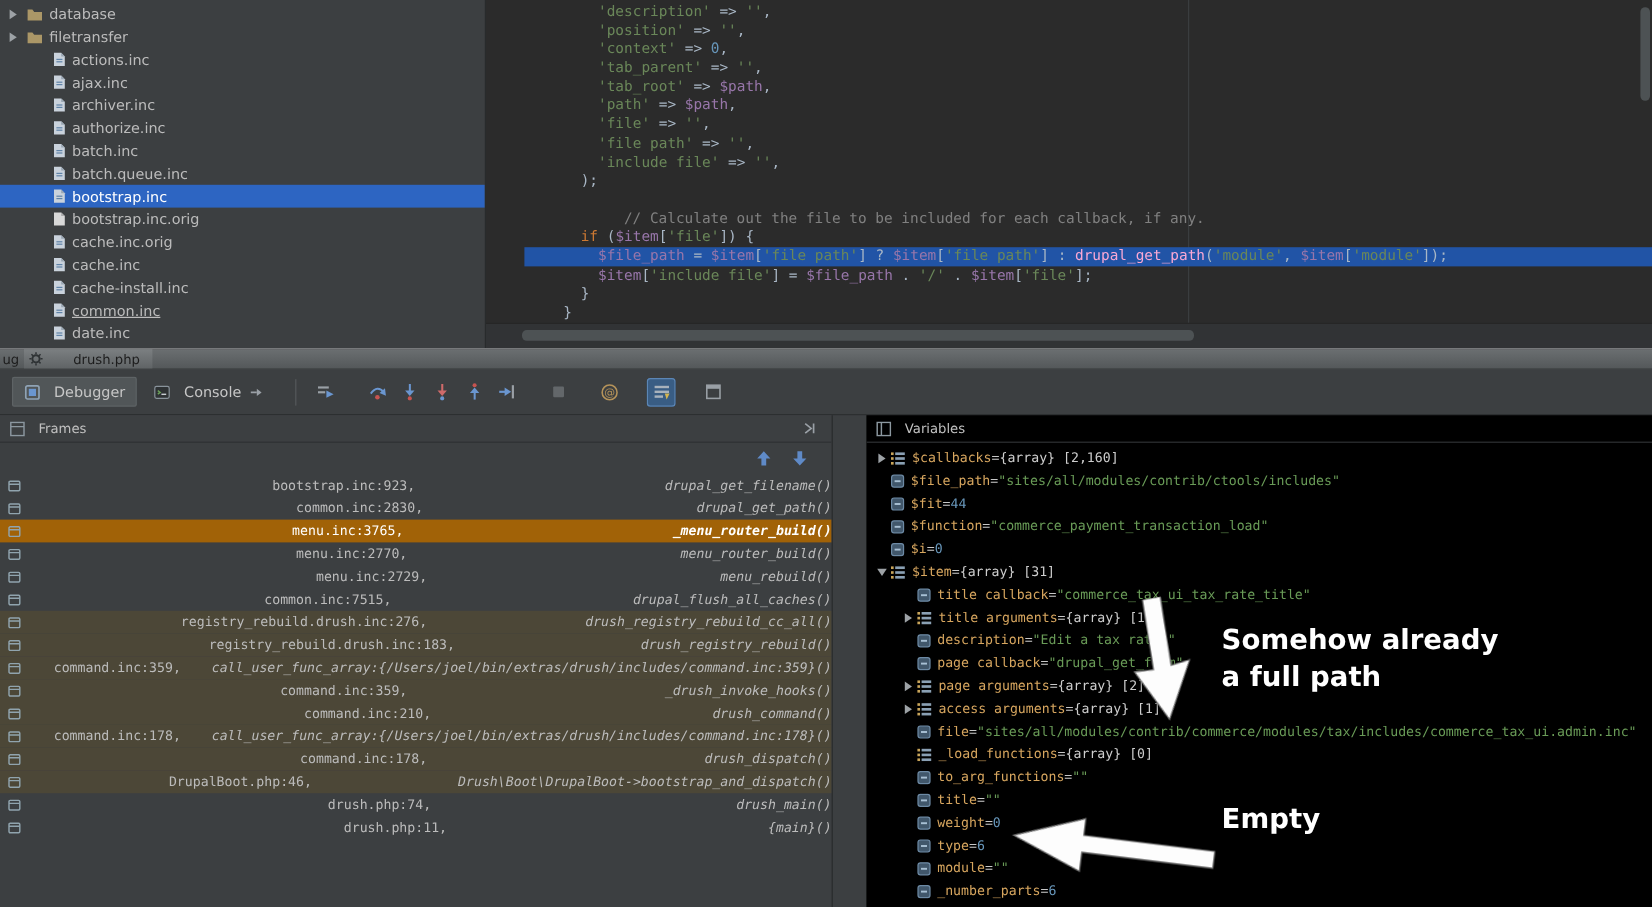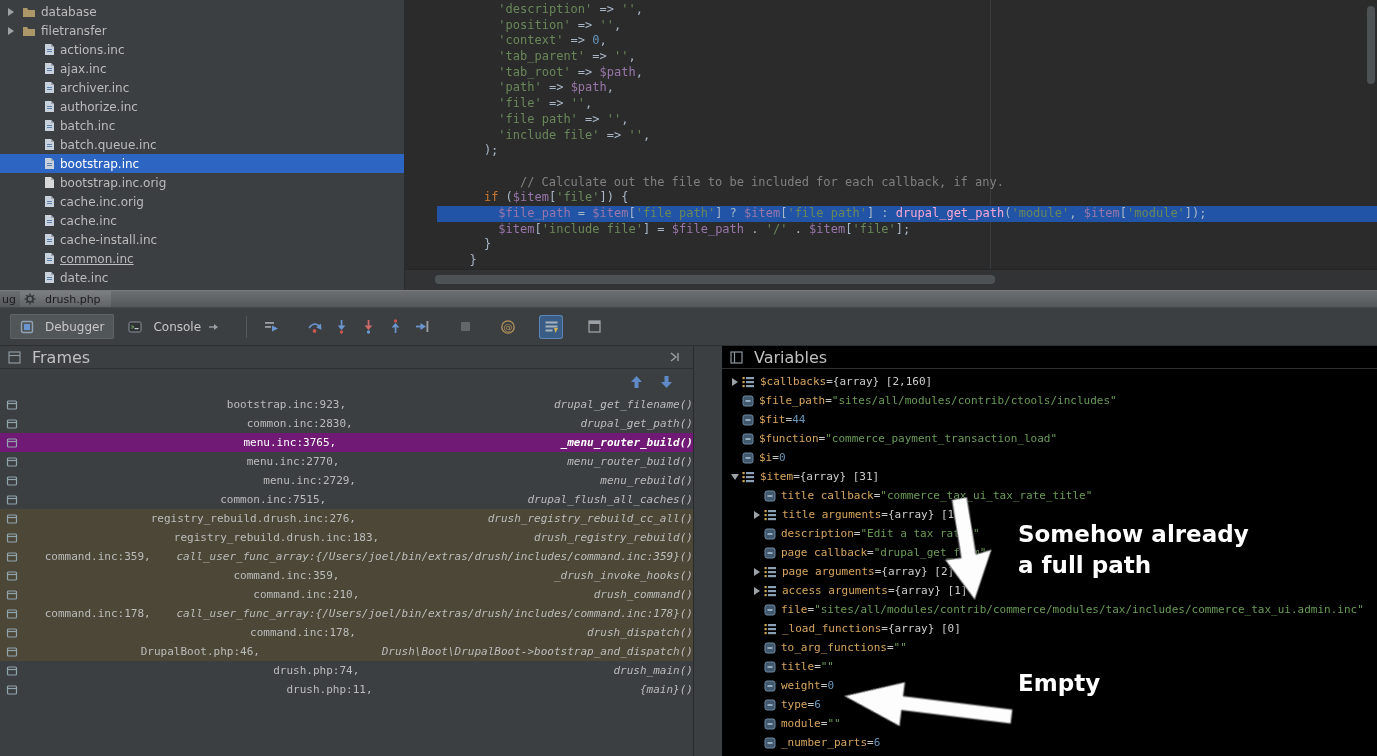--- a/index.html
+++ b/index.html
@@ -34,50 +34,50 @@
   #editor-hscroll{position:absolute;left:0;right:0;bottom:0;height:20px;background:#313335;border-top:1px solid #262626;}
   #editor-hscroll .thumb{position:absolute;left:30px;top:5px;width:560px;height:9px;background:#4d5254;border-radius:4px;}
   #editor-vscroll{position:absolute;right:0;top:0;width:12px;height:270px;}
   #editor-vscroll .thumb{position:absolute;right:2px;top:6px;width:8px;height:78px;background:#4d5254;border-radius:4px;}
 
   
   #debug-strip{position:absolute;left:0;top:290px;width:100%;height:18px;box-sizing:border-box;
                background:linear-gradient(#6b6f71,#54585a);border-top:1px solid #77797b;border-bottom:1px solid #454849;
                display:flex;align-items:center;color:#1c1c1c;font-size:11px;}
   #debug-strip .win-label{padding:0 4px 0 2px;}
-  .strip-tab{display:flex;align-items:center;gap:4px;height:100%;padding:0 10px 0 4px;
+  .strip-tab{display:flex;align-items:center;gap:20px;height:100%;padding:0 10px 0 4px;
              background:linear-gradient(#7b7f81,#606466);}
 
   
   #debug-toolbar{position:absolute;left:0;top:308px;width:100%;height:38px;background:#3c3f41;
                  border-bottom:1px solid #2c2f30;box-sizing:border-box;display:flex;align-items:center;padding-left:10px;}
   #debug-tabs{display:flex;gap:4px;}
   .dbg-tab{display:flex;align-items:center;gap:6px;height:25px;padding:0 10px;border-radius:2px;
            color:#c7c7c7;font-size:12px;cursor:default;}
   .dbg-tab.selected{background:#515658;box-shadow:inset 0 0 0 1px #5e6365;}
   .toolbar-sep{width:1px;height:22px;background:#55595b;margin:0 12px;flex:none;}
   #debug-icons{display:flex;align-items:center;gap:3px;}
   .tool-btn{width:24px;height:24px;display:flex;align-items:center;justify-content:center;border-radius:3px;}
   .tool-btn.gap{margin-left:16px;}
   .tool-btn.toggled{background:#395d84;box-shadow:inset 0 0 0 1px #5c86b5;}
   .tool-btn.disabled{opacity:.5;}
 
   
   .panel-header{height:22px;display:flex;align-items:center;gap:6px;padding:0 8px;
-                border-bottom:1px solid #2e3133;color:#c0c0c0;font-size:16px;text-align:center;}
+                border-bottom:1px solid #2e3133;color:#c0c0c0;font-size:11px;text-align:center;}
   .panel-header .spacer{flex:1;}
 
   #frames-panel{position:absolute;left:0;top:346px;width:694px;height:410px;background:#3c3f41;
                 border-right:1px solid #282b2c;box-sizing:border-box;overflow:hidden;}
   #frames-subbar{height:26px;display:flex;align-items:center;justify-content:flex-end;gap:12px;padding-right:18px;}
   .frame-nav-btn{width:18px;height:18px;display:flex;align-items:center;justify-content:center;}
   .frame-row{display:flex;align-items:center;height:19px;padding-left:6px;
              font:11px "DejaVu Sans Mono",monospace;color:#bcbcbc;white-space:nowrap;justify-content:space-between;}
   .frame-row.library{background:#4c4737;}
-  .frame-row.selected{background:#701a75;color:#fff;}
+  .frame-row.selected{background:#a16207;color:#fff;}
   .frame-loc{margin-right:4px;}
   .frame-fn{font-style:italic;}
   .frame-row.selected .frame-fn{font-weight:bold;}
 
   #variables-panel{position:absolute;left:722px;top:346px;right:0;height:410px;background:#000000;
                    box-sizing:border-box;overflow:hidden;}
   #variables-list{padding-top:3px;}
   .var-row{display:flex;align-items:center;height:19px;font:11px "DejaVu Sans Mono",monospace;
            color:#c8c8c8;white-space:nowrap;}
   .expander{width:14px;flex:none;display:flex;justify-content:center;}

